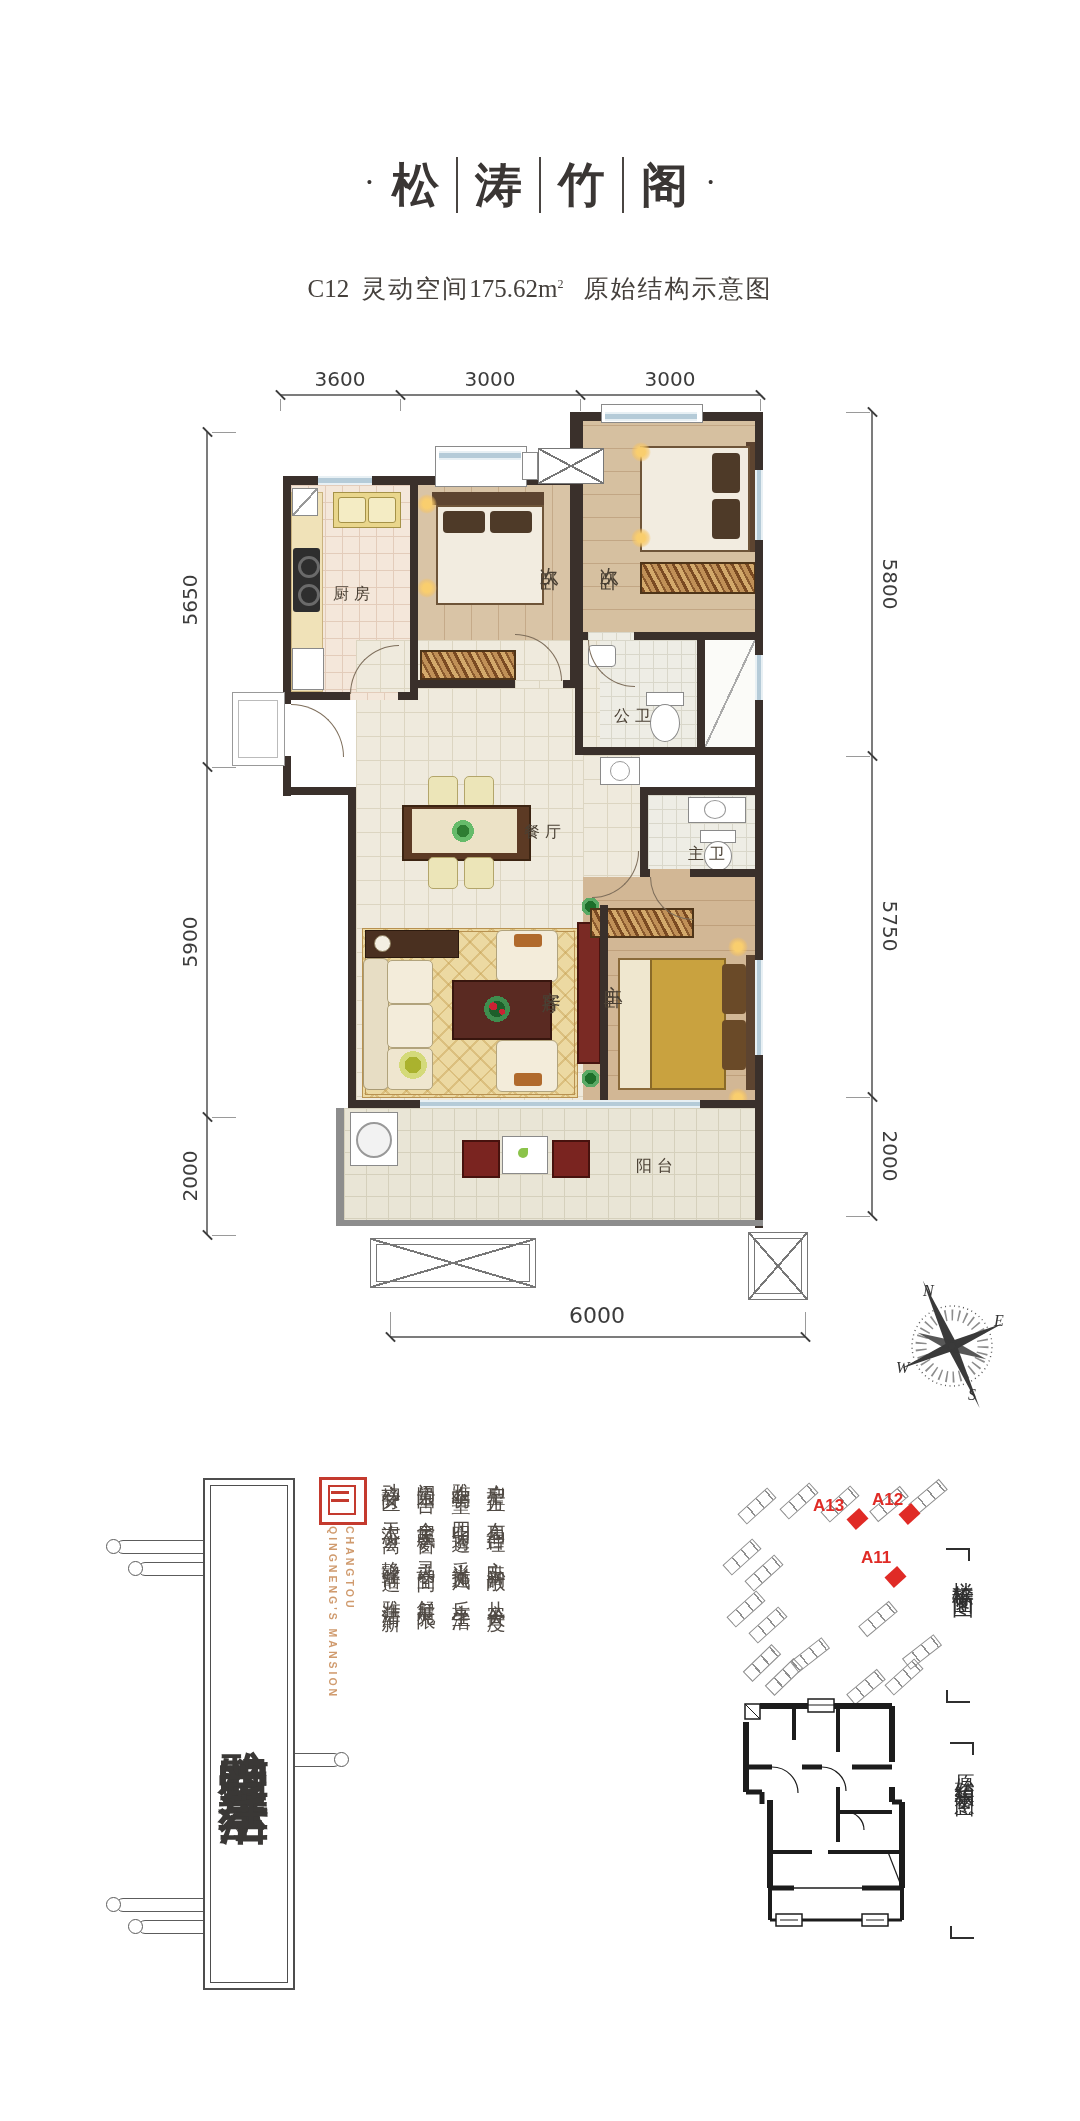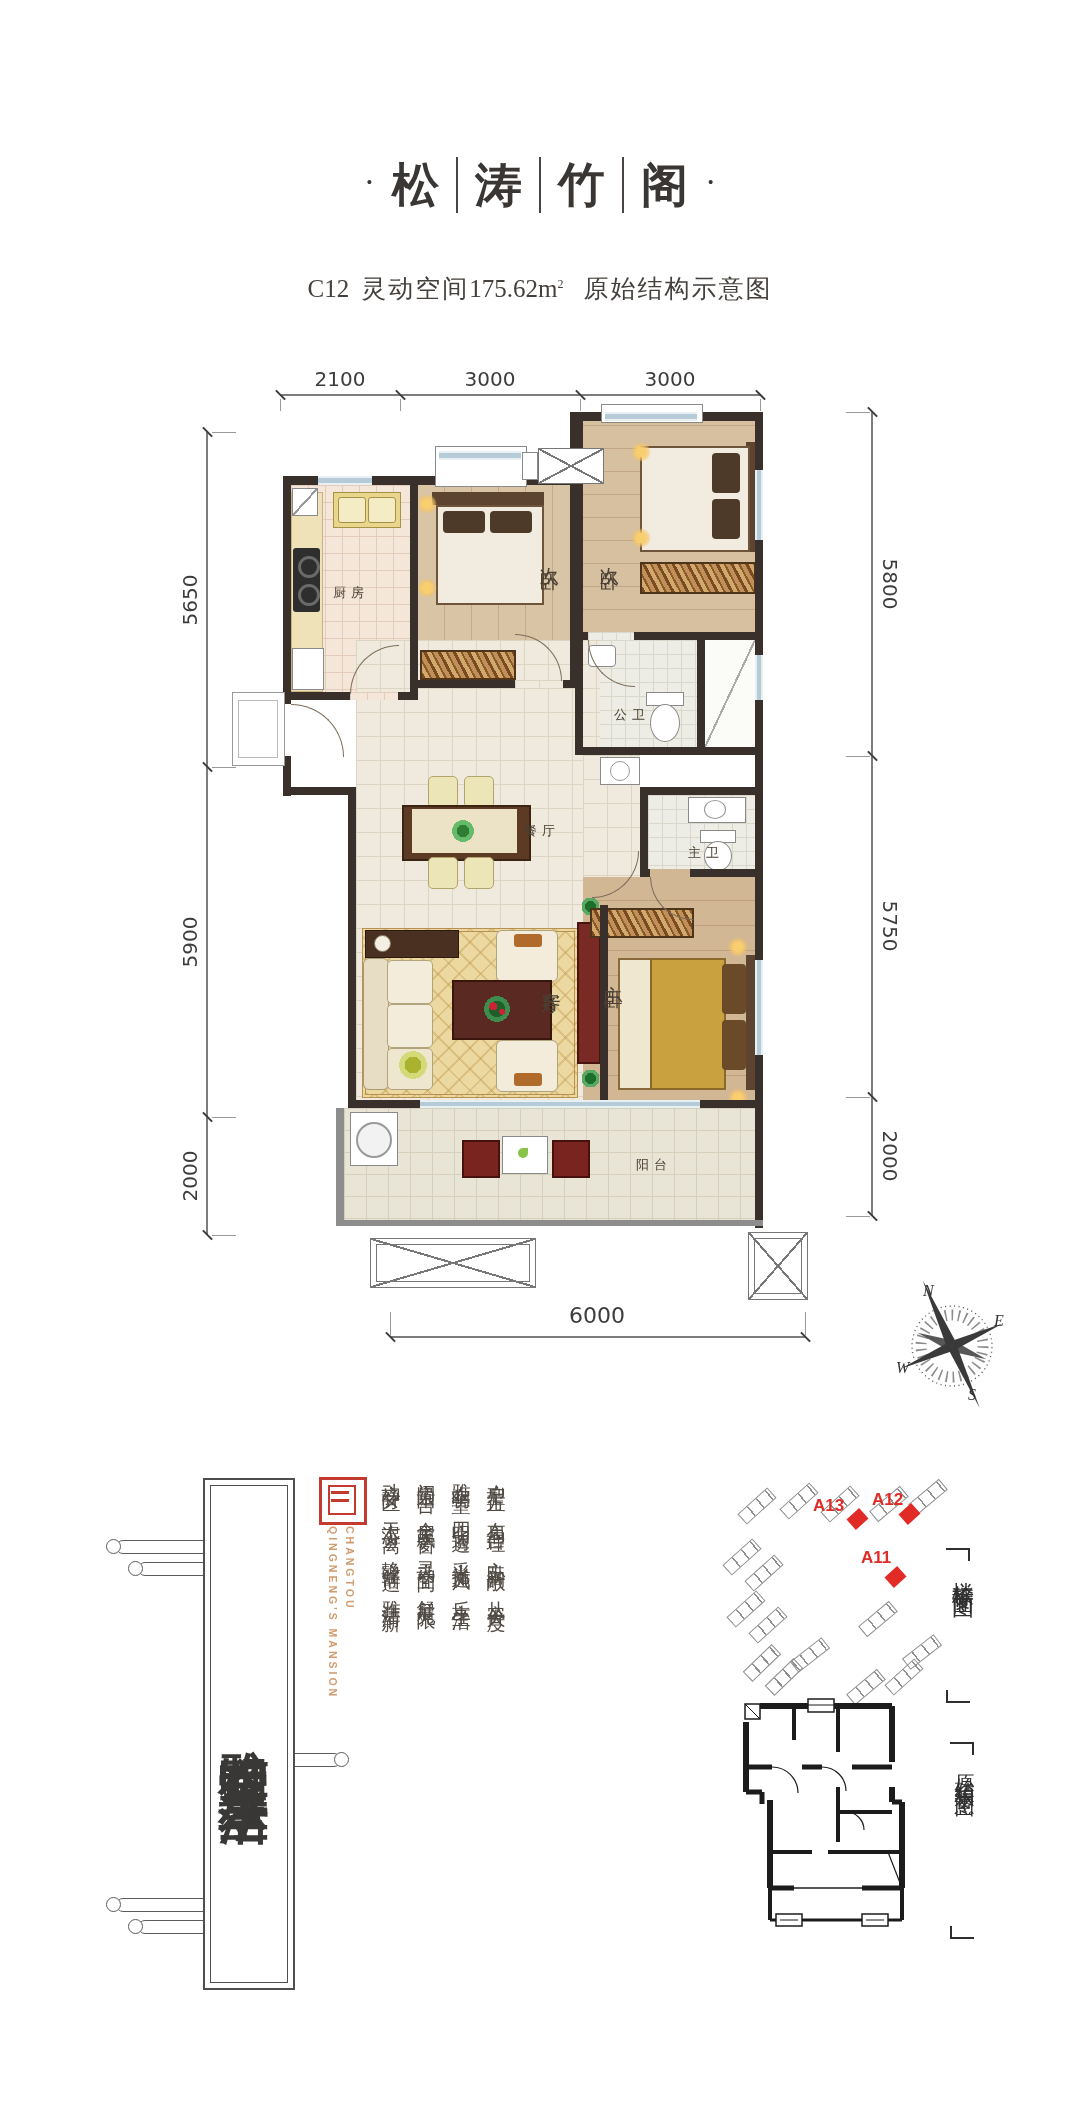--- a/index.html
+++ b/index.html
@@ -37,21 +37,21 @@
   .winv{position:absolute;background:#b5cbd8;box-shadow:inset 2px 0 0 #e8f0f4, inset -2px 0 0 #e8f0f4;}
   .arc{position:absolute;border:1.6px solid #7d6d5a;}
   .arc-tl{border-right:none;border-bottom:none;border-top-left-radius:100%;}
   .arc-tr{border-left:none;border-bottom:none;border-top-right-radius:100%;}
   .arc-bl{border-right:none;border-top:none;border-bottom-left-radius:100%;}
   .arc-br{border-left:none;border-top:none;border-bottom-right-radius:100%;}
   .xbox{position:absolute;border:1.6px solid #777;background:
       linear-gradient(to top right,transparent calc(50% - 1px),#777 calc(50% - 1px) calc(50% + 1px),transparent calc(50% + 1px)),
       linear-gradient(to bottom right,transparent calc(50% - 1px),#777 calc(50% - 1px) calc(50% + 1px),transparent calc(50% + 1px)),#fff;}
   .glow{position:absolute;border-radius:50%;background:radial-gradient(circle,#f9ce6e 0 30%,rgba(246,196,100,.55) 55%,rgba(246,196,100,0) 72%);}
-  .rlabel{position:absolute;font-size:13px;color:#4a4034;letter-spacing:5px;white-space:nowrap;}
+  .rlabel{position:absolute;font-size:16px;color:#4a4034;letter-spacing:5px;white-space:nowrap;}
   .vlabel{position:absolute;font-size:19px;color:#4a4034;writing-mode:vertical-rl;letter-spacing:5px;}
   
   .armbar{position:absolute;height:12px;background:#fff;border:1.6px solid #5c5c5c;border-radius:7px;}
   .armring{position:absolute;width:13px;height:13px;background:#fff;border:1.6px solid #5c5c5c;border-radius:50%;}
   #banner-frame{position:absolute;left:203px;top:1478px;width:88px;height:508px;border:2px solid #4e4e4e;background:#fff;}
   #banner-frame .inner{position:absolute;left:5px;top:5px;right:5px;bottom:5px;border:1px solid #4e4e4e;}
   #banner-text{position:absolute;left:216px;top:1496px;width:62px;height:478px;writing-mode:vertical-rl;
                font-size:50px;font-weight:bold;color:#3a3836;letter-spacing:4px;text-align:center;}
   #seal{position:absolute;left:319px;top:1477px;width:42px;height:42px;border:3px solid #c43a2e;}
   #seal .s1{position:absolute;left:6px;top:5px;width:24px;height:26px;border:2px solid #c43a2e;}
@@ -90,21 +90,21 @@
 
   <div id="subtitle">
     <span class="num">C12</span><span class="gap1"></span><span>灵动空间</span><span class="num">175.62</span><span class="num">m</span><sup class="num">2</sup><span class="gap2"></span><span>原始结构示意图</span>
   </div>
 
   <div>
     <div class="dimline" style="left:280px;top:394px;width:480px;height:2px"></div>
     <div class="dimline" style="left:206px;top:432px;width:2px;height:803px"></div>
     <div class="dimline" style="left:871px;top:412px;width:2px;height:804px"></div>
     <div class="dimline" style="left:390px;top:1336px;width:415px;height:2px"></div>
-    <div class="dimnum" style="left:305px;top:368px;">2100</div>
+    <div class="dimnum" style="left:305px;top:368px;">3600</div>
     <div class="dimnum" style="left:455px;top:368px;">3000</div>
     <div class="dimnum" style="left:635px;top:368px;">3000</div>
     <div class="dimnum" style="left:155px;top:589px;transform:rotate(-90deg);">5650</div>
     <div class="dimnum" style="left:155px;top:931px;transform:rotate(-90deg);">5900</div>
     <div class="dimnum" style="left:155px;top:1165px;transform:rotate(-90deg);">2000</div>
     <div class="dimnum" style="left:855px;top:573px;transform:rotate(90deg);">5800</div>
     <div class="dimnum" style="left:855px;top:915px;transform:rotate(90deg);">5750</div>
     <div class="dimnum" style="left:855px;top:1145px;transform:rotate(90deg);">2000</div>
     <div class="dimnum" style="left:562px;top:1305px;font-size:22px;">6000</div>
     <div id="ticks">

